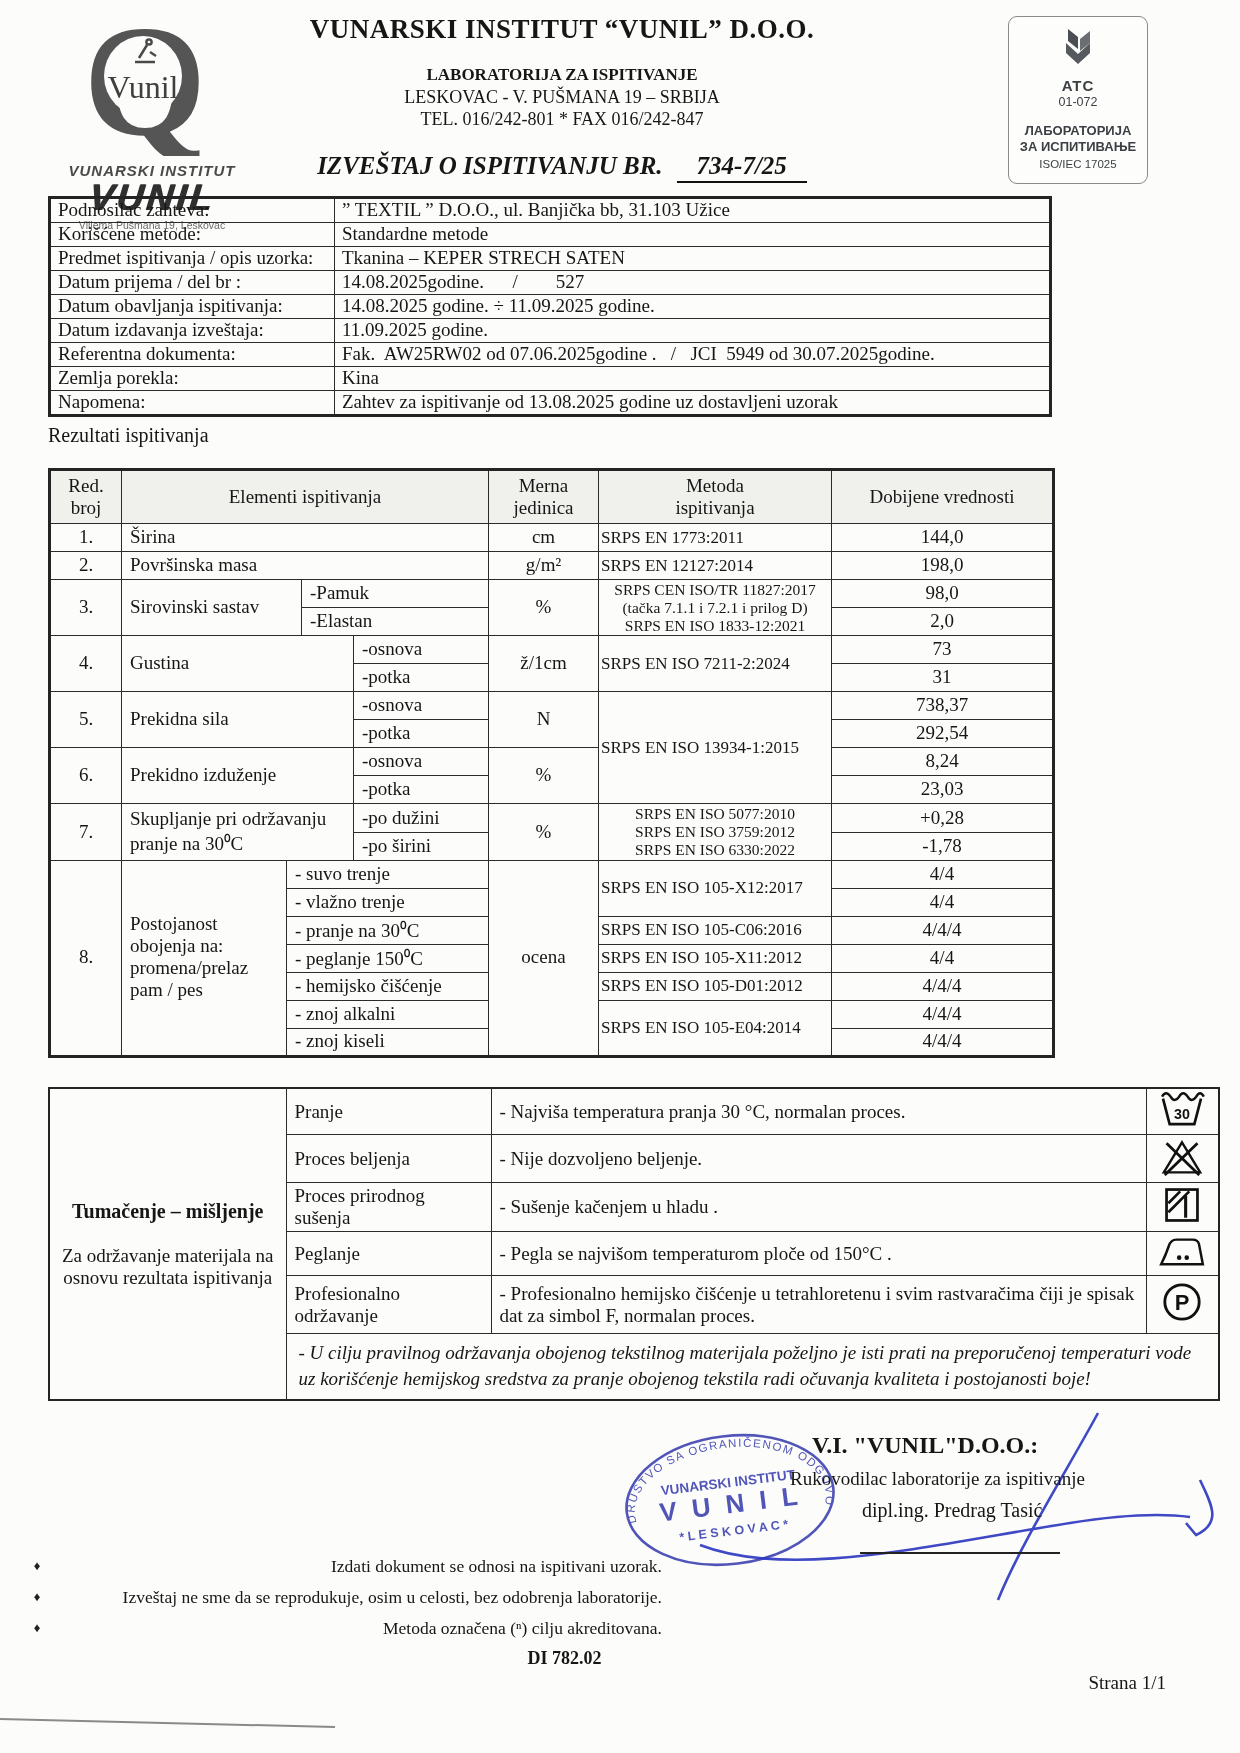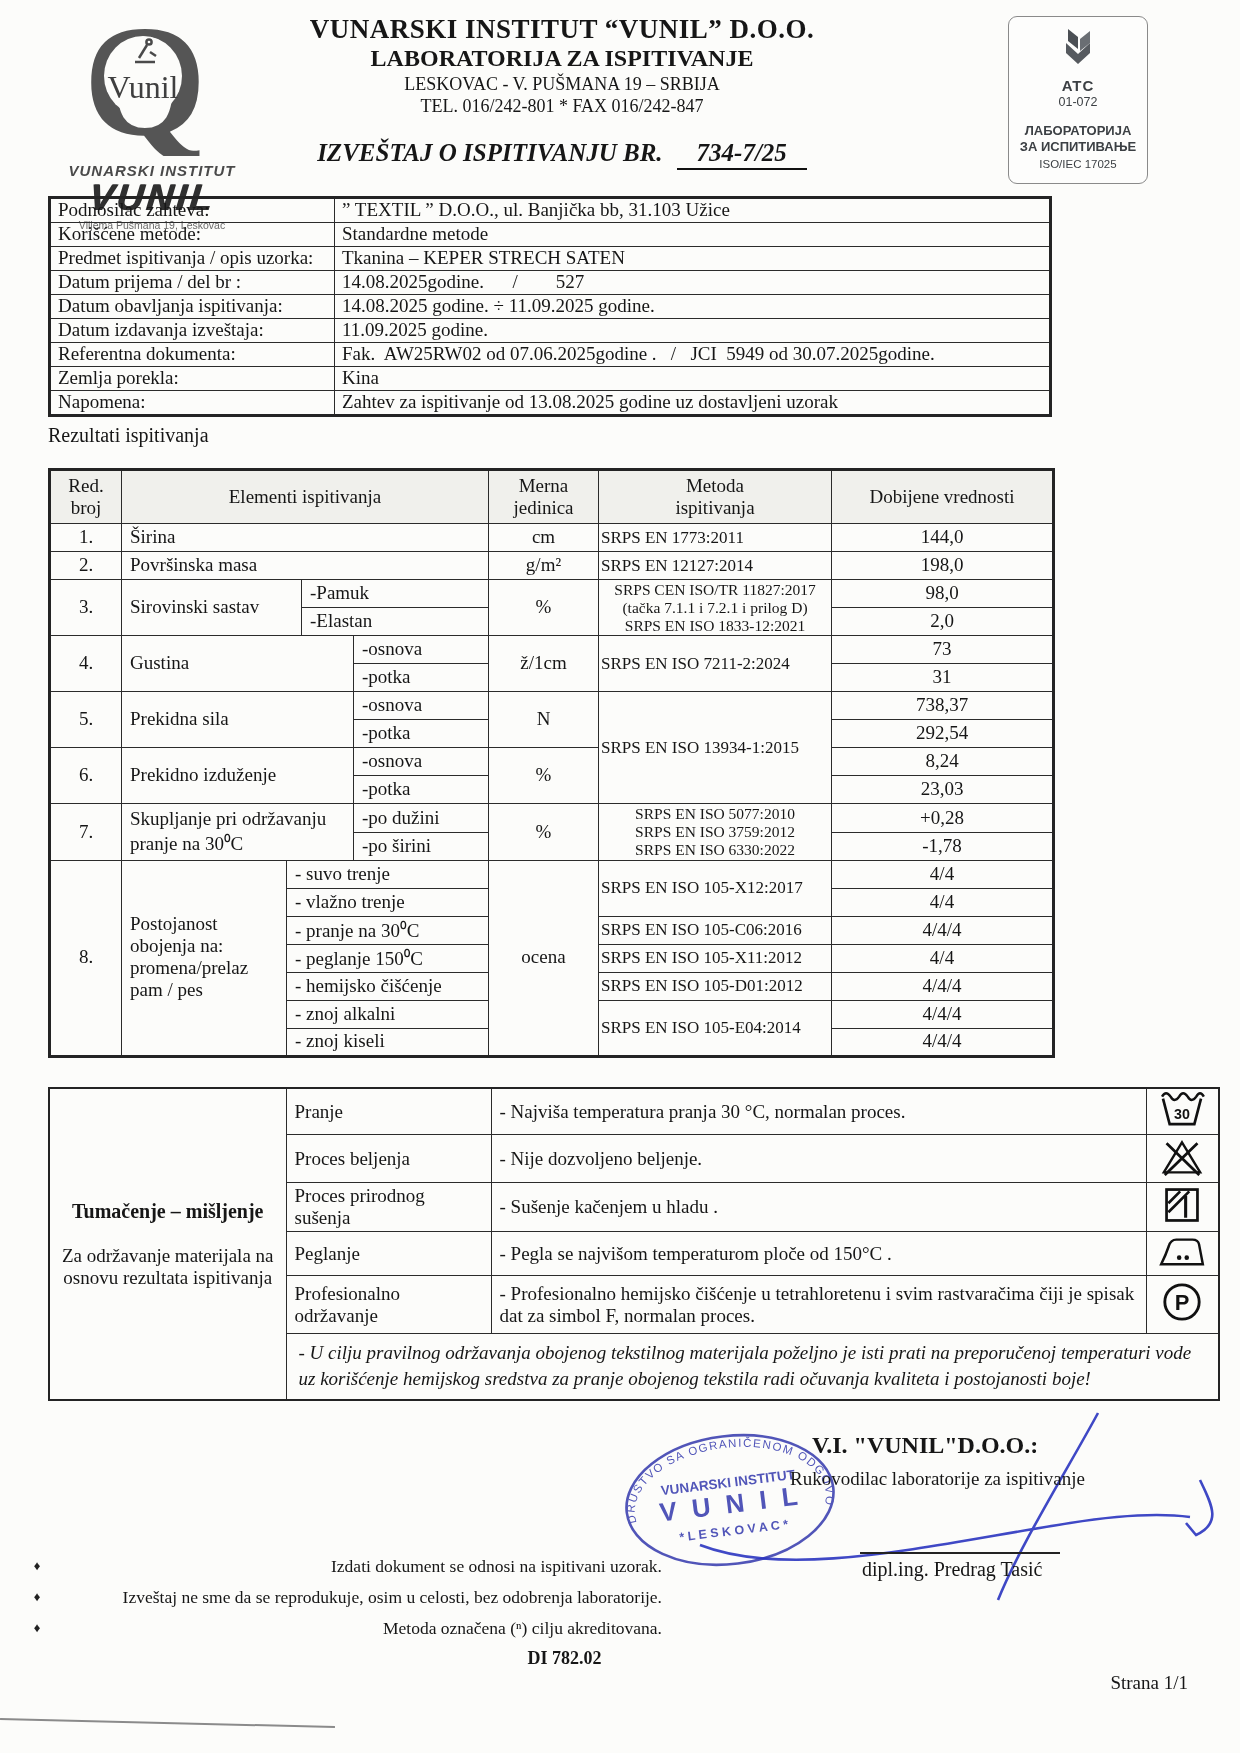--- a/index.html
+++ b/index.html
@@ -13,21 +13,21 @@
   
   .logo-block { position:absolute; left:42px; top:6px; width:220px; text-align:center; }
   .logo-inst { font-family:"Liberation Sans",sans-serif; font-style:italic; font-weight:bold;
     font-size:15px; letter-spacing:1px; color:#4a4a4a; margin-top:2px; }
   .logo-vunil { font-family:"Liberation Sans",sans-serif; font-style:italic; font-weight:bold;
     font-size:37px; letter-spacing:3px; color:#303030; line-height:1;
     text-shadow:1px 0 #303030; transform:skewX(-6deg); }
   .logo-addr { font-family:"Liberation Sans",sans-serif; font-size:10.5px; color:#6a6a6a; margin-top:3px;}
   .head-center { position:absolute; left:262px; top:14px; width:600px; text-align:center; }
   .inst-title { font-size:27px; font-weight:bold; letter-spacing:.5px; }
-  .lab-title  { font-size:24px; font-weight:bold; margin-top:0; }
+  .lab-title  { font-size:17px; font-weight:bold; margin-top:20px; }
   .addr-line  { font-size:18px; margin-top:2px; }
   .tel-line   { font-size:18px; margin-top:1px; }
   .report-line { margin-top:22px; font-size:25px; font-weight:bold; font-style:italic; white-space:nowrap;}
   .report-no { display:inline-block; border-bottom:2.5px solid #111; padding:0 20px 1px 20px; margin-left:14px;}
   .badge { position:absolute; left:1008px; top:16px; width:140px; height:168px;
     border:1.6px solid #8a8a8a; border-radius:9px; text-align:center; padding-top:10px;
     font-family:"Liberation Sans",sans-serif; color:#3c4044; background:#fdfdfc;}
   .badge-name { font-weight:bold; font-size:15px; margin-top:2px; letter-spacing:1px;}
   .badge-num  { font-size:12.5px; margin-top:1px; }
   .badge-lab  { font-weight:bold; font-size:13px; line-height:1.25; margin-top:14px; white-space:pre-line;}
@@ -52,27 +52,27 @@
   .care-title { font-weight:bold; font-size:20px; }
   .care-desc { padding-left:12px; }
   .care-icon-cell { text-align:center; padding:1px 2px !important; }
   .care-note { font-style:italic; font-size:18.5px; line-height:1.35; padding:6px 12px 8px 12px !important; }
   .r40 { height:40px; } .r56 { height:58px; }
   
   .sig-company { position:absolute; left:812px; top:1432px; width:440px; font-size:24px; font-weight:bold; white-space:nowrap;}
   .sig-role { position:absolute; left:790px; top:1468px; width:460px; font-size:19px; white-space:nowrap;}
   .sig-line { position:absolute; left:860px; top:1552px; width:200px; border-top:2px solid #222; }
   .sig-name { position:absolutional; }
-  .sig-name { position:absolute; left:862px; top:1558px; font-size:20px; white-space:nowrap;}
+  .sig-name { position:absolute; left:862px; top:1499px; font-size:20px; white-space:nowrap;}
   .bullets { position:absolute; left:22px; top:1556px; width:640px; }
   .bullet-row { display:flex; align-items:flex-start; margin-bottom:10px; }
   .bullet-glyph { width:30px; text-align:center; font-size:13px; color:#222; padding-top:2px;}
   .bullet-text { font-size:17.5px; flex:1;text-align:right; }
   .doc-code { position:absolute; left:0; top:1648px; width:1100px; text-align:center; font-size:18px; font-weight:bold;padding-left:29px;}
-  .page-no { position:absolute; right:52px; top:1672px; font-size:19px; }
+  .page-no { position:absolute; right:74px; top:1672px; font-size:19px; }
   .scan-line { position:absolute; left:0; top:1722px; width:335px; height:1.5px; background:#8a8a8a; transform:rotate(1.4deg); }
   svg text { font-family:"Liberation Sans",sans-serif; }
   svg .sertext { font-family:"Liberation Serif",serif; }
 </style>
 </head>
 <body>
 
 <div class="page">
 
   <div class="logo-block">

